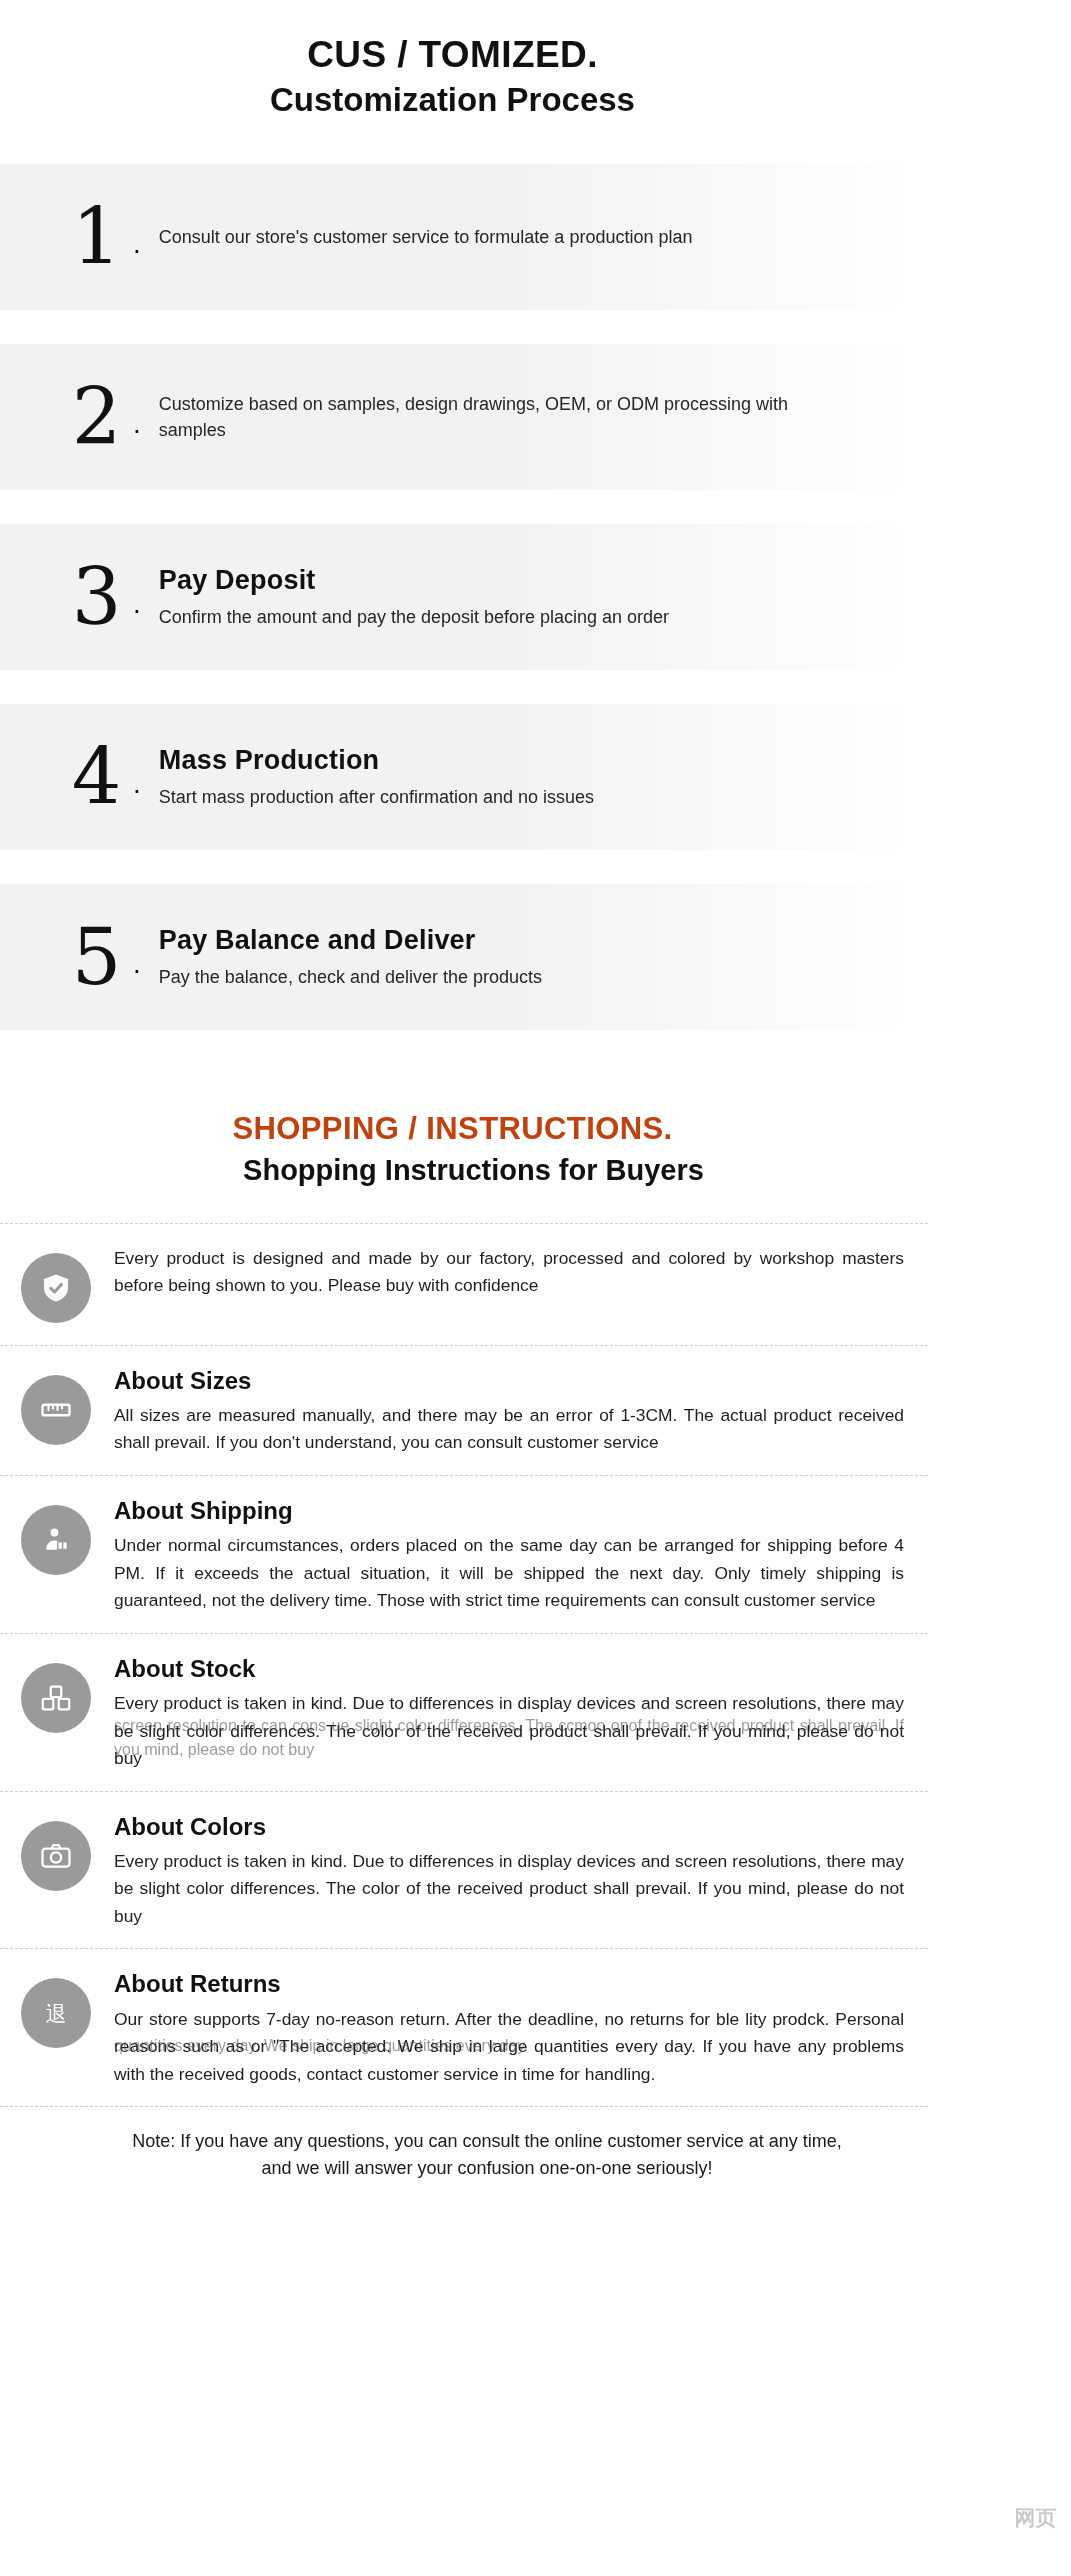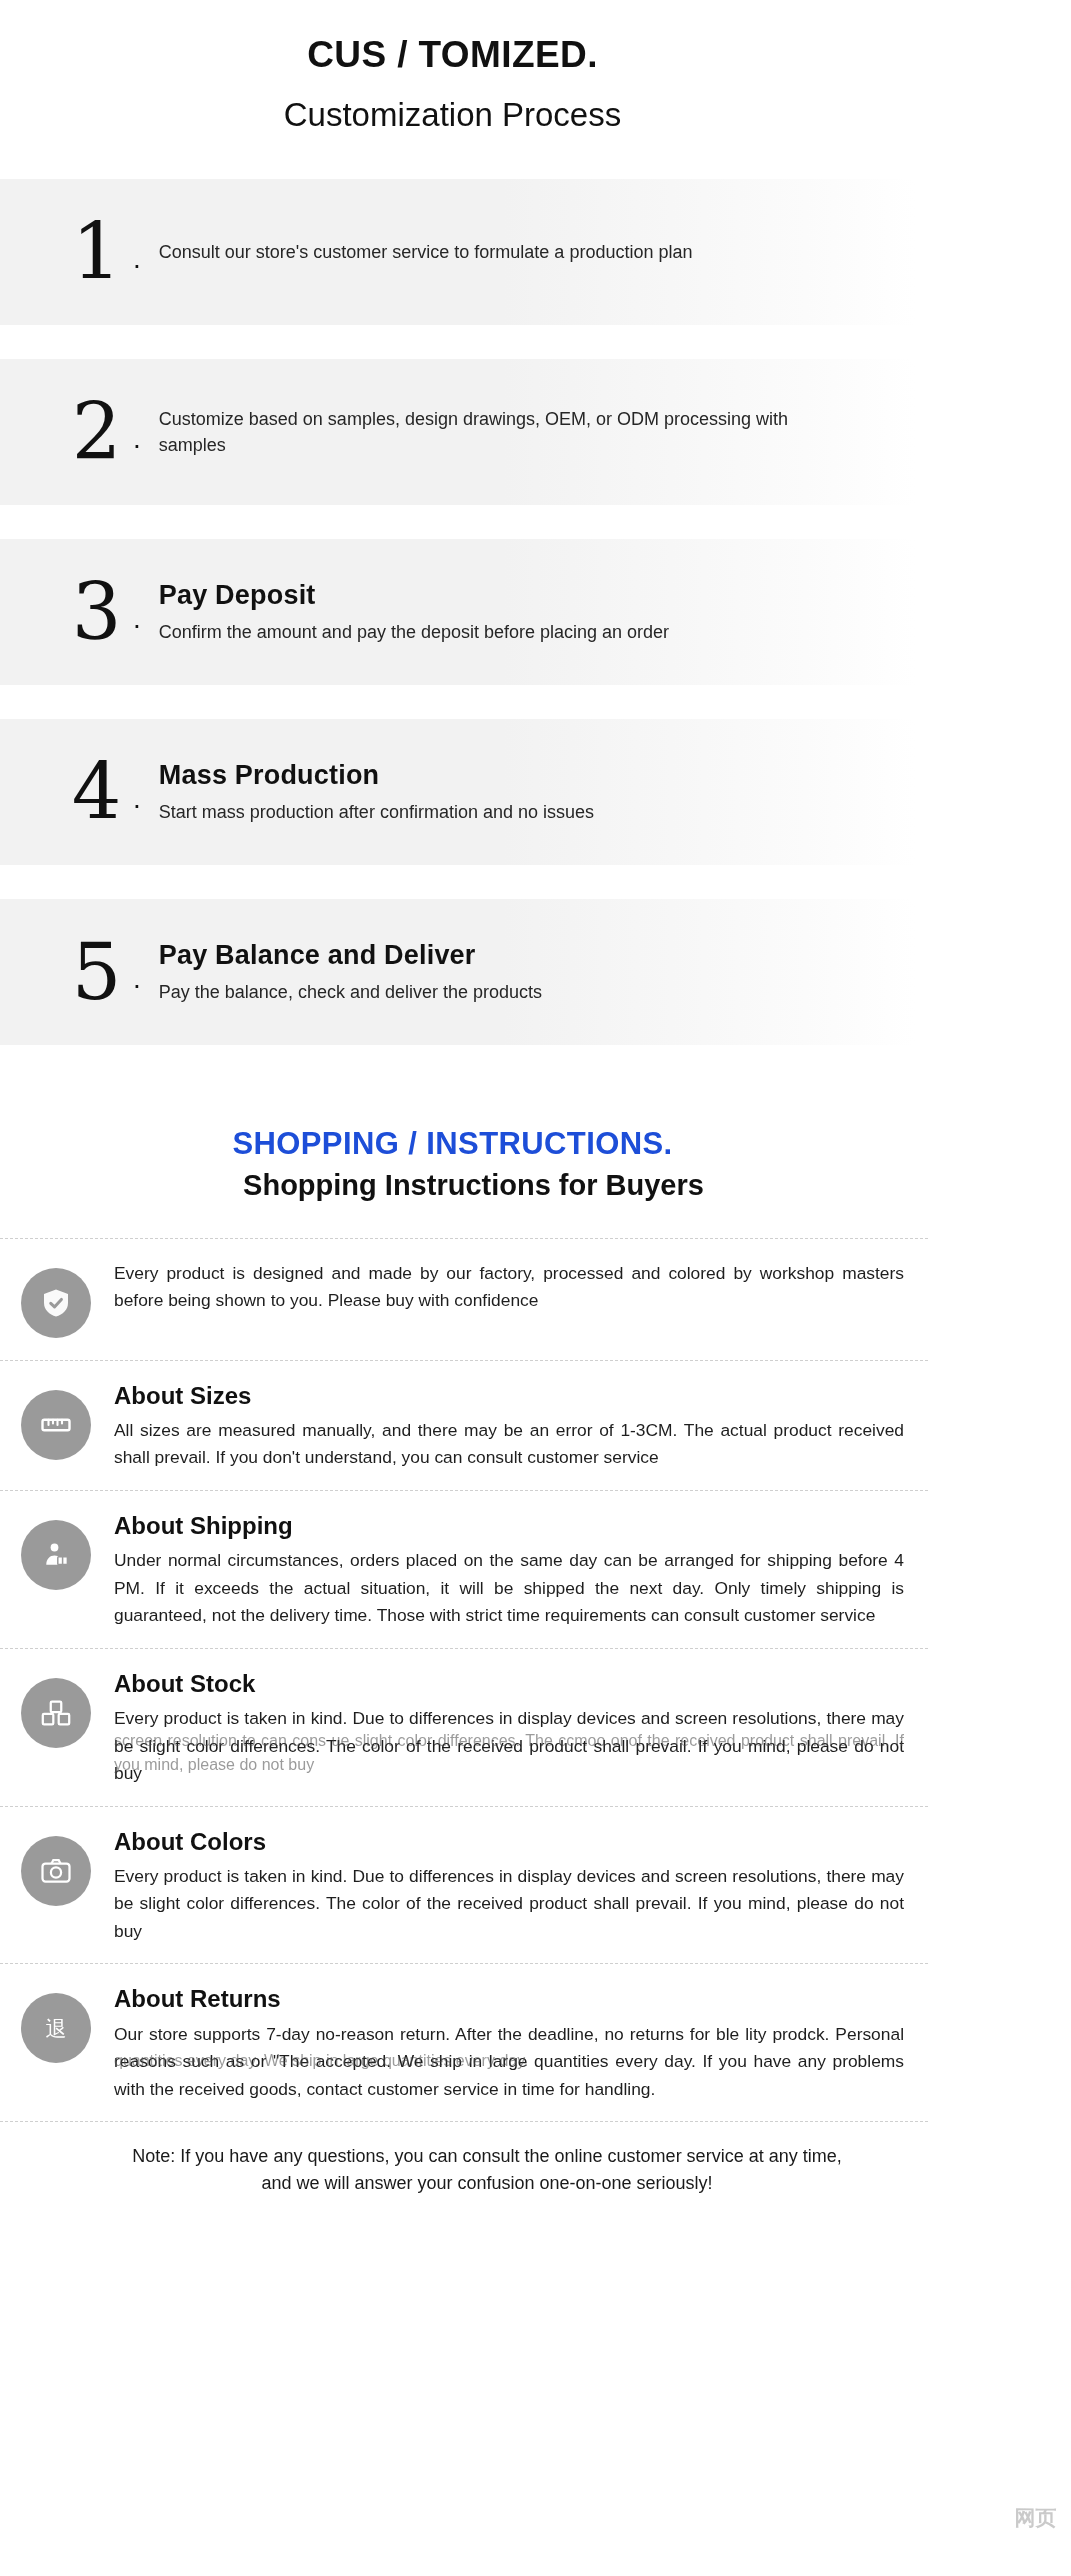--- a/index.html
+++ b/index.html
@@ -26,24 +26,24 @@
   }
   .sec1-head .line1 {
     font-size: 37px;
     font-weight: bold;
     letter-spacing: 0.4px;
     color: #111;
     line-height: 1.25;
   }
   .sec1-head .line2 {
     font-size: 33px;
-    font-weight: normal;
+    font-weight: bold;
     color: #111;
     line-height: 1.3;
-    margin-top: 16px;
+    margin-top: 1px;
   }
 
   .steps {
     margin: 42px auto 0 auto;
     width: 915px;
   }
   .step {
     display: flex;
     align-items: center;
     background: linear-gradient(90deg, #f2f2f2 0%, #f2f2f2 55%, #fbfbfb 88%, #ffffff 100%);
@@ -85,21 +85,21 @@
   }
 
   
   .sec2-head {
     text-align: center;
     margin-top: 81px;
   }
   .sec2-head .line1 {
     font-size: 31px;
     font-weight: bold;
-    color: #1d4ed8;
+    color: #c2410c;
     letter-spacing: 0.4px;
   }
   .sec2-head .line2 {
     font-size: 29px;
     font-weight: bold;
     color: #111;
     margin-top: 6.5px;
     padding-left: 42px;
   }
 

